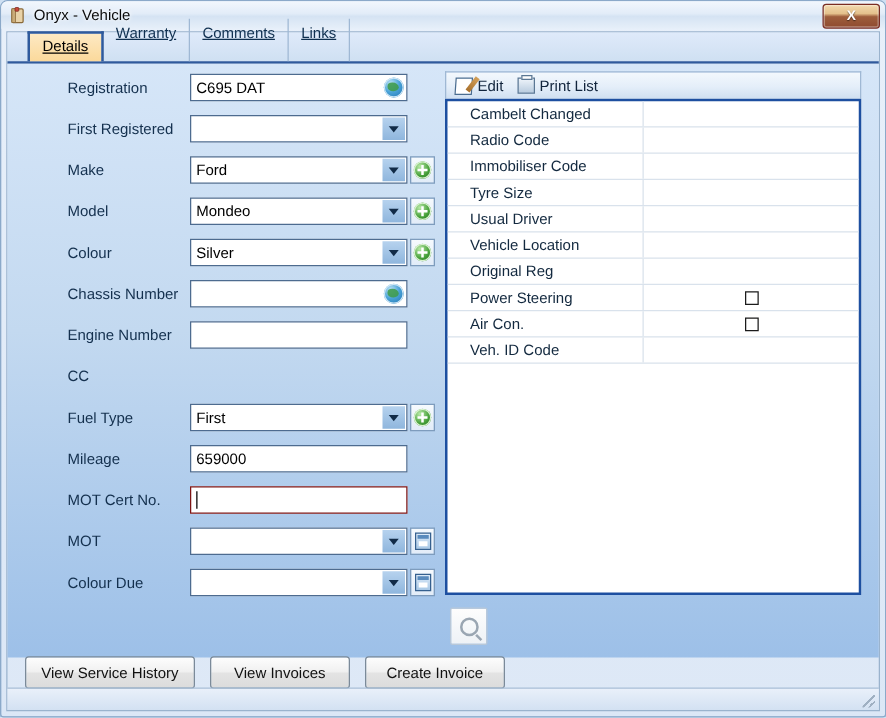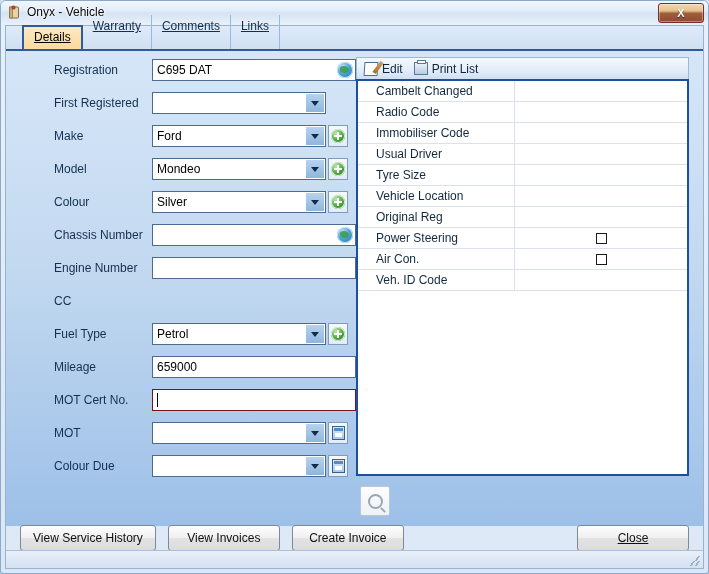--- a/index.html
+++ b/index.html
@@ -88,21 +88,21 @@
   .frow{
     position:absolute;left:0;width:340px;height:26px;
     display:flex;align-items:center;
   }
   .flabel{
     width:110px;padding-left:12px;box-sizing:border-box;
     font-size:12px;color:#14304e;white-space:nowrap;
   }
   .fctl{position:relative;height:22px;display:flex;align-items:stretch;}
   .txtbox{
-    width:204px;height:22px;box-sizing:border-box;
+    width:174px;height:22px;box-sizing:border-box;
     border:1px solid #4d6b8f;background:#fff;
     font-size:12px;color:#000;
     padding:2px 4px;line-height:16px;
     display:flex;align-items:center;
   }
   .txtbox.red{border:1px solid #7d1414;}
   .txtbox.caret{position:relative;}
   .txtbox.caret:before{
     content:"";position:absolute;left:4px;top:3px;width:1px;height:14px;background:#000;
   }
@@ -393,21 +393,21 @@
         </div>
 
         <div class="frow" style="top:237px">
           <div class="flabel">CC</div>
         </div>
 
         <div class="frow" style="top:270px">
           <div class="flabel">Fuel Type</div>
           <div class="fctl">
             <div class="combo">
-              <span>Petrol</span>
+              <span>First</span>
               <span class="arrow">
                   <i></i>
                 </span>
             </div>
             <div class="btn-sq">
                 <span class="ico-plus"></span>
               </div>
           </div>
         </div>
 
@@ -481,25 +481,25 @@
           </div>
           <div class="lrow">
             <div class="lcell-label">Radio Code</div>
             <div class="lcell-val"></div>
           </div>
           <div class="lrow">
             <div class="lcell-label">Immobiliser Code</div>
             <div class="lcell-val"></div>
           </div>
           <div class="lrow">
+            <div class="lcell-label">Tyre Size</div>
+            <div class="lcell-val"></div>
+          </div>
+          <div class="lrow">
             <div class="lcell-label">Usual Driver</div>
-            <div class="lcell-val"></div>
-          </div>
-          <div class="lrow">
-            <div class="lcell-label">Tyre Size</div>
             <div class="lcell-val"></div>
           </div>
           <div class="lrow">
             <div class="lcell-label">Vehicle Location</div>
             <div class="lcell-val"></div>
           </div>
           <div class="lrow">
             <div class="lcell-label">Original Reg</div>
             <div class="lcell-val"></div>
           </div>
@@ -534,23 +534,20 @@
     <div class="btnbar">
       <div class="gbtn">
         <span>View Service History</span>
       </div>
       <div class="gbtn">
         <span>View Invoices</span>
       </div>
       <div class="gbtn">
         <span>Create Invoice</span>
       </div>
-      <div class="gbtn closebtn">
-        <span><u>Close</u></span>
-      </div>
     </div>
 
     <div class="statusbar">
       <span class="grip"></span>
     </div>
 
   </div>
 </div>
 
 </body></html>

